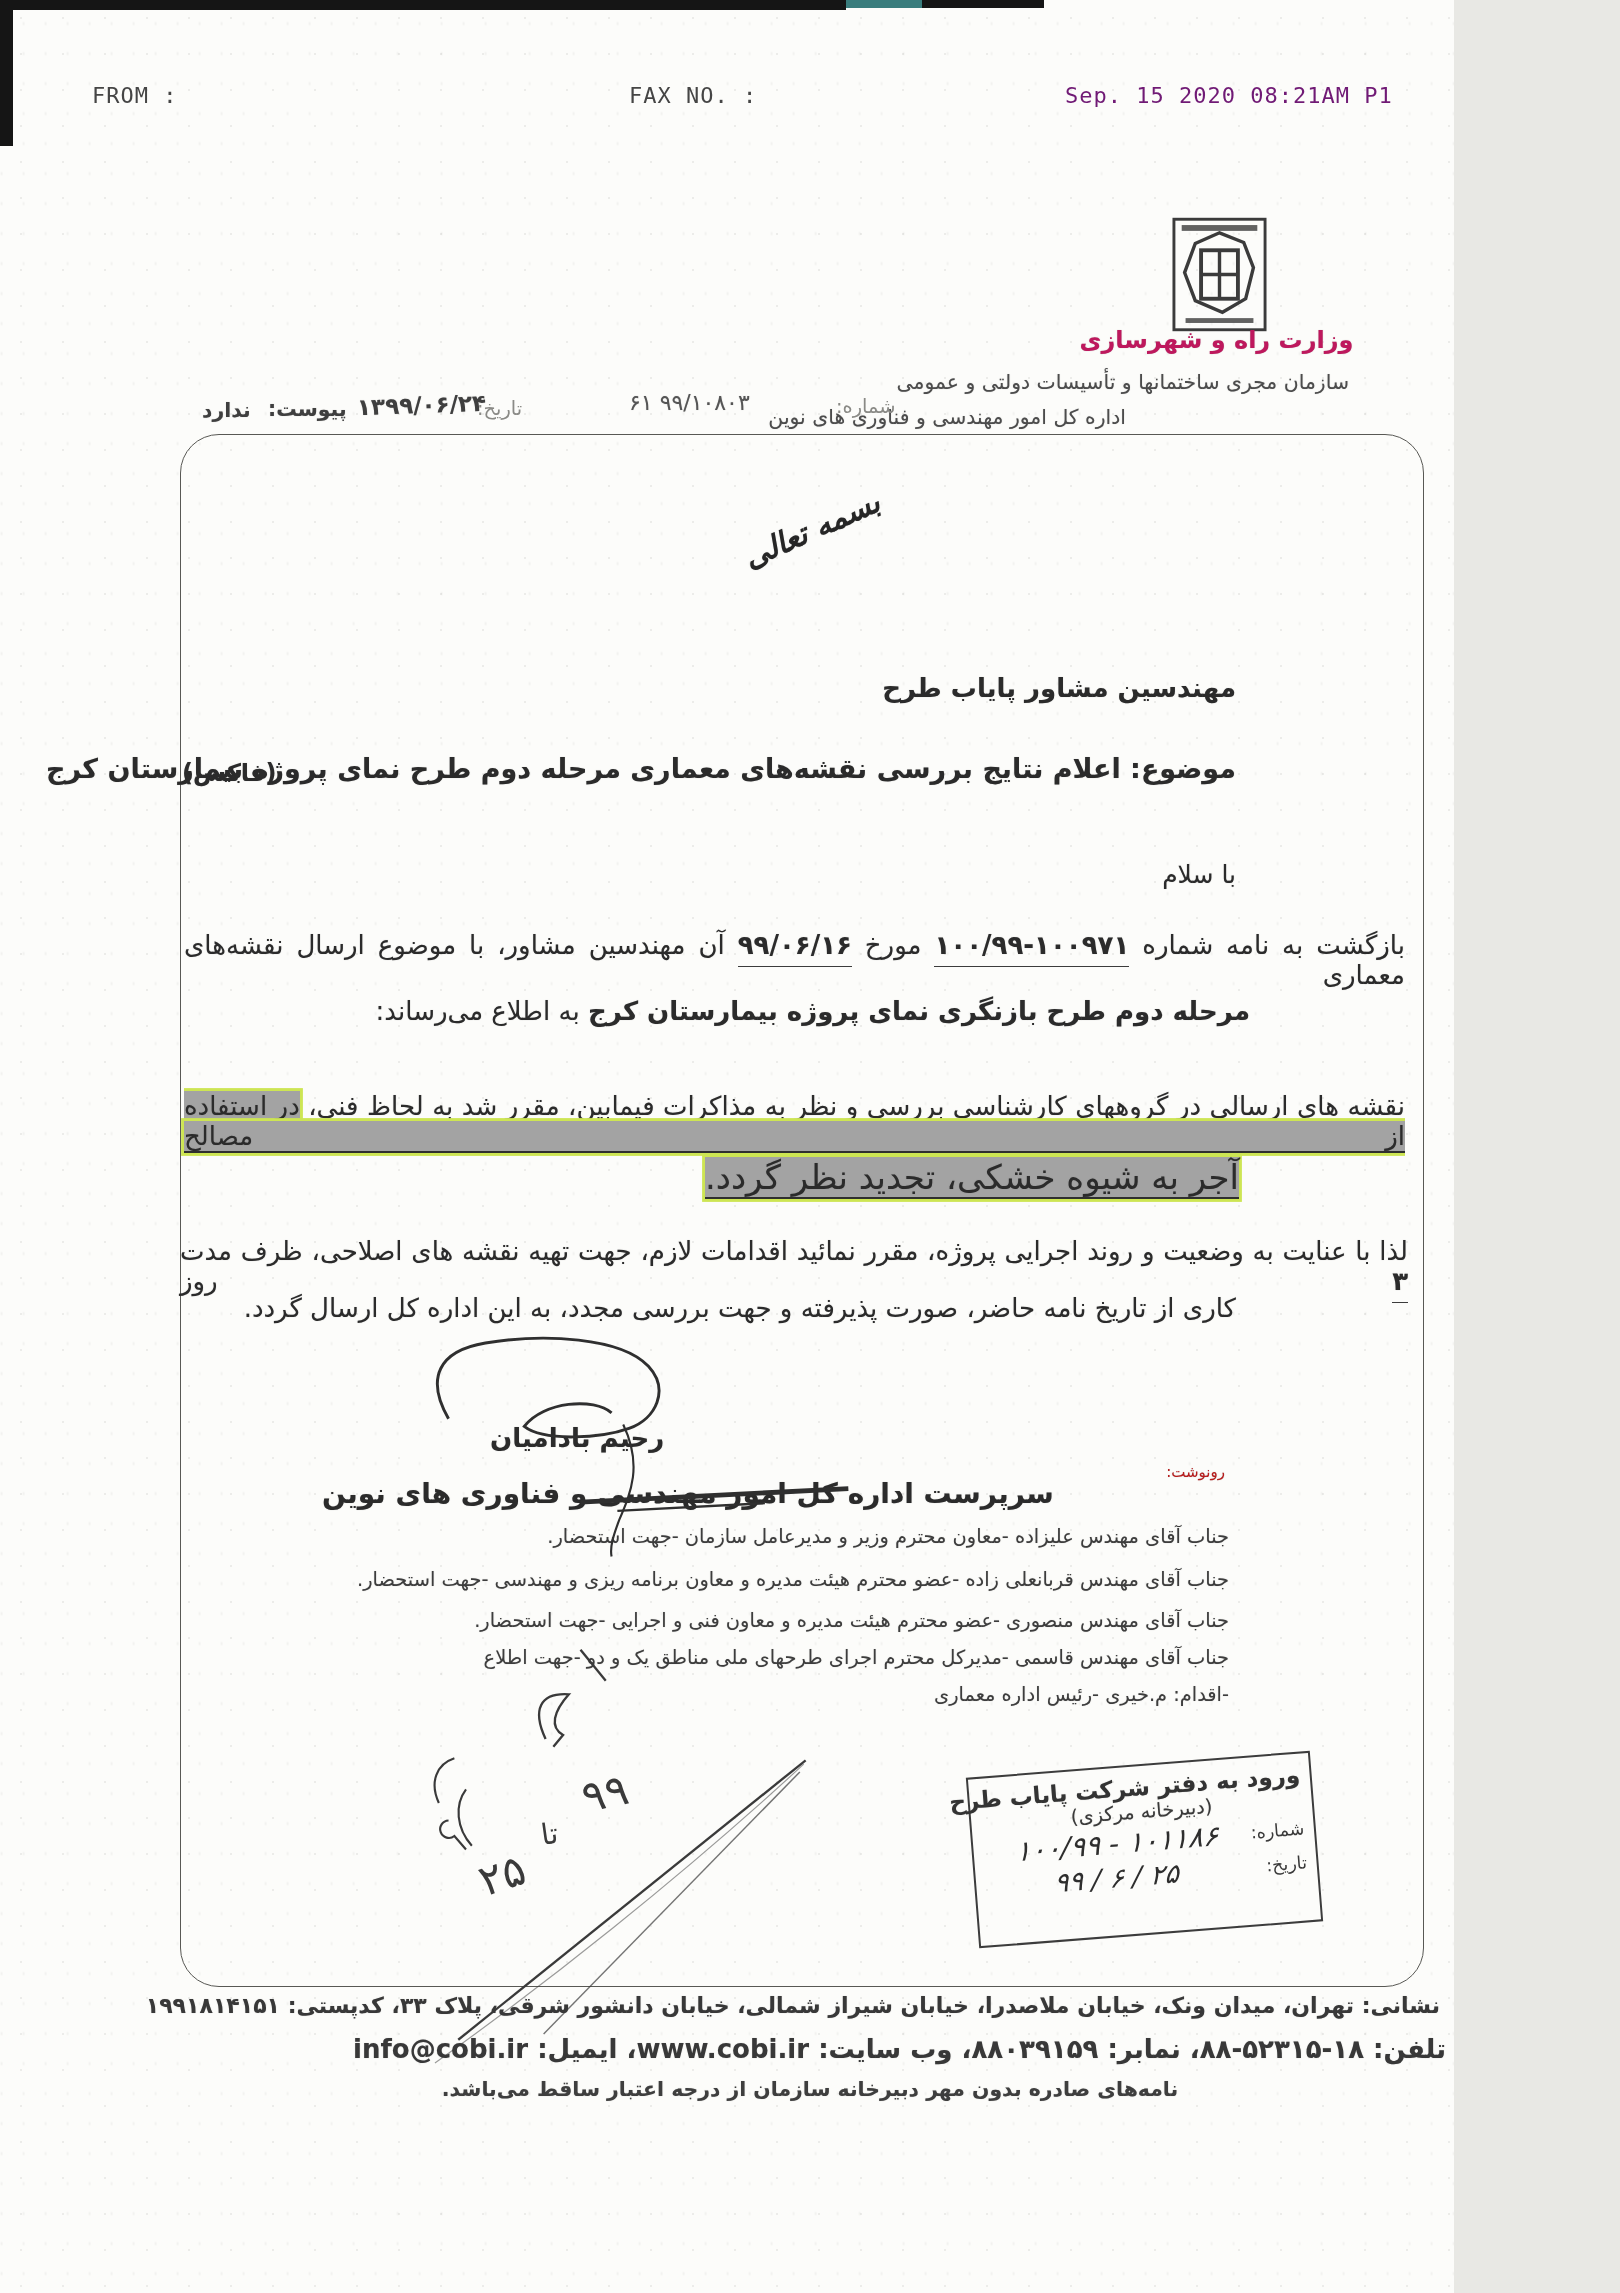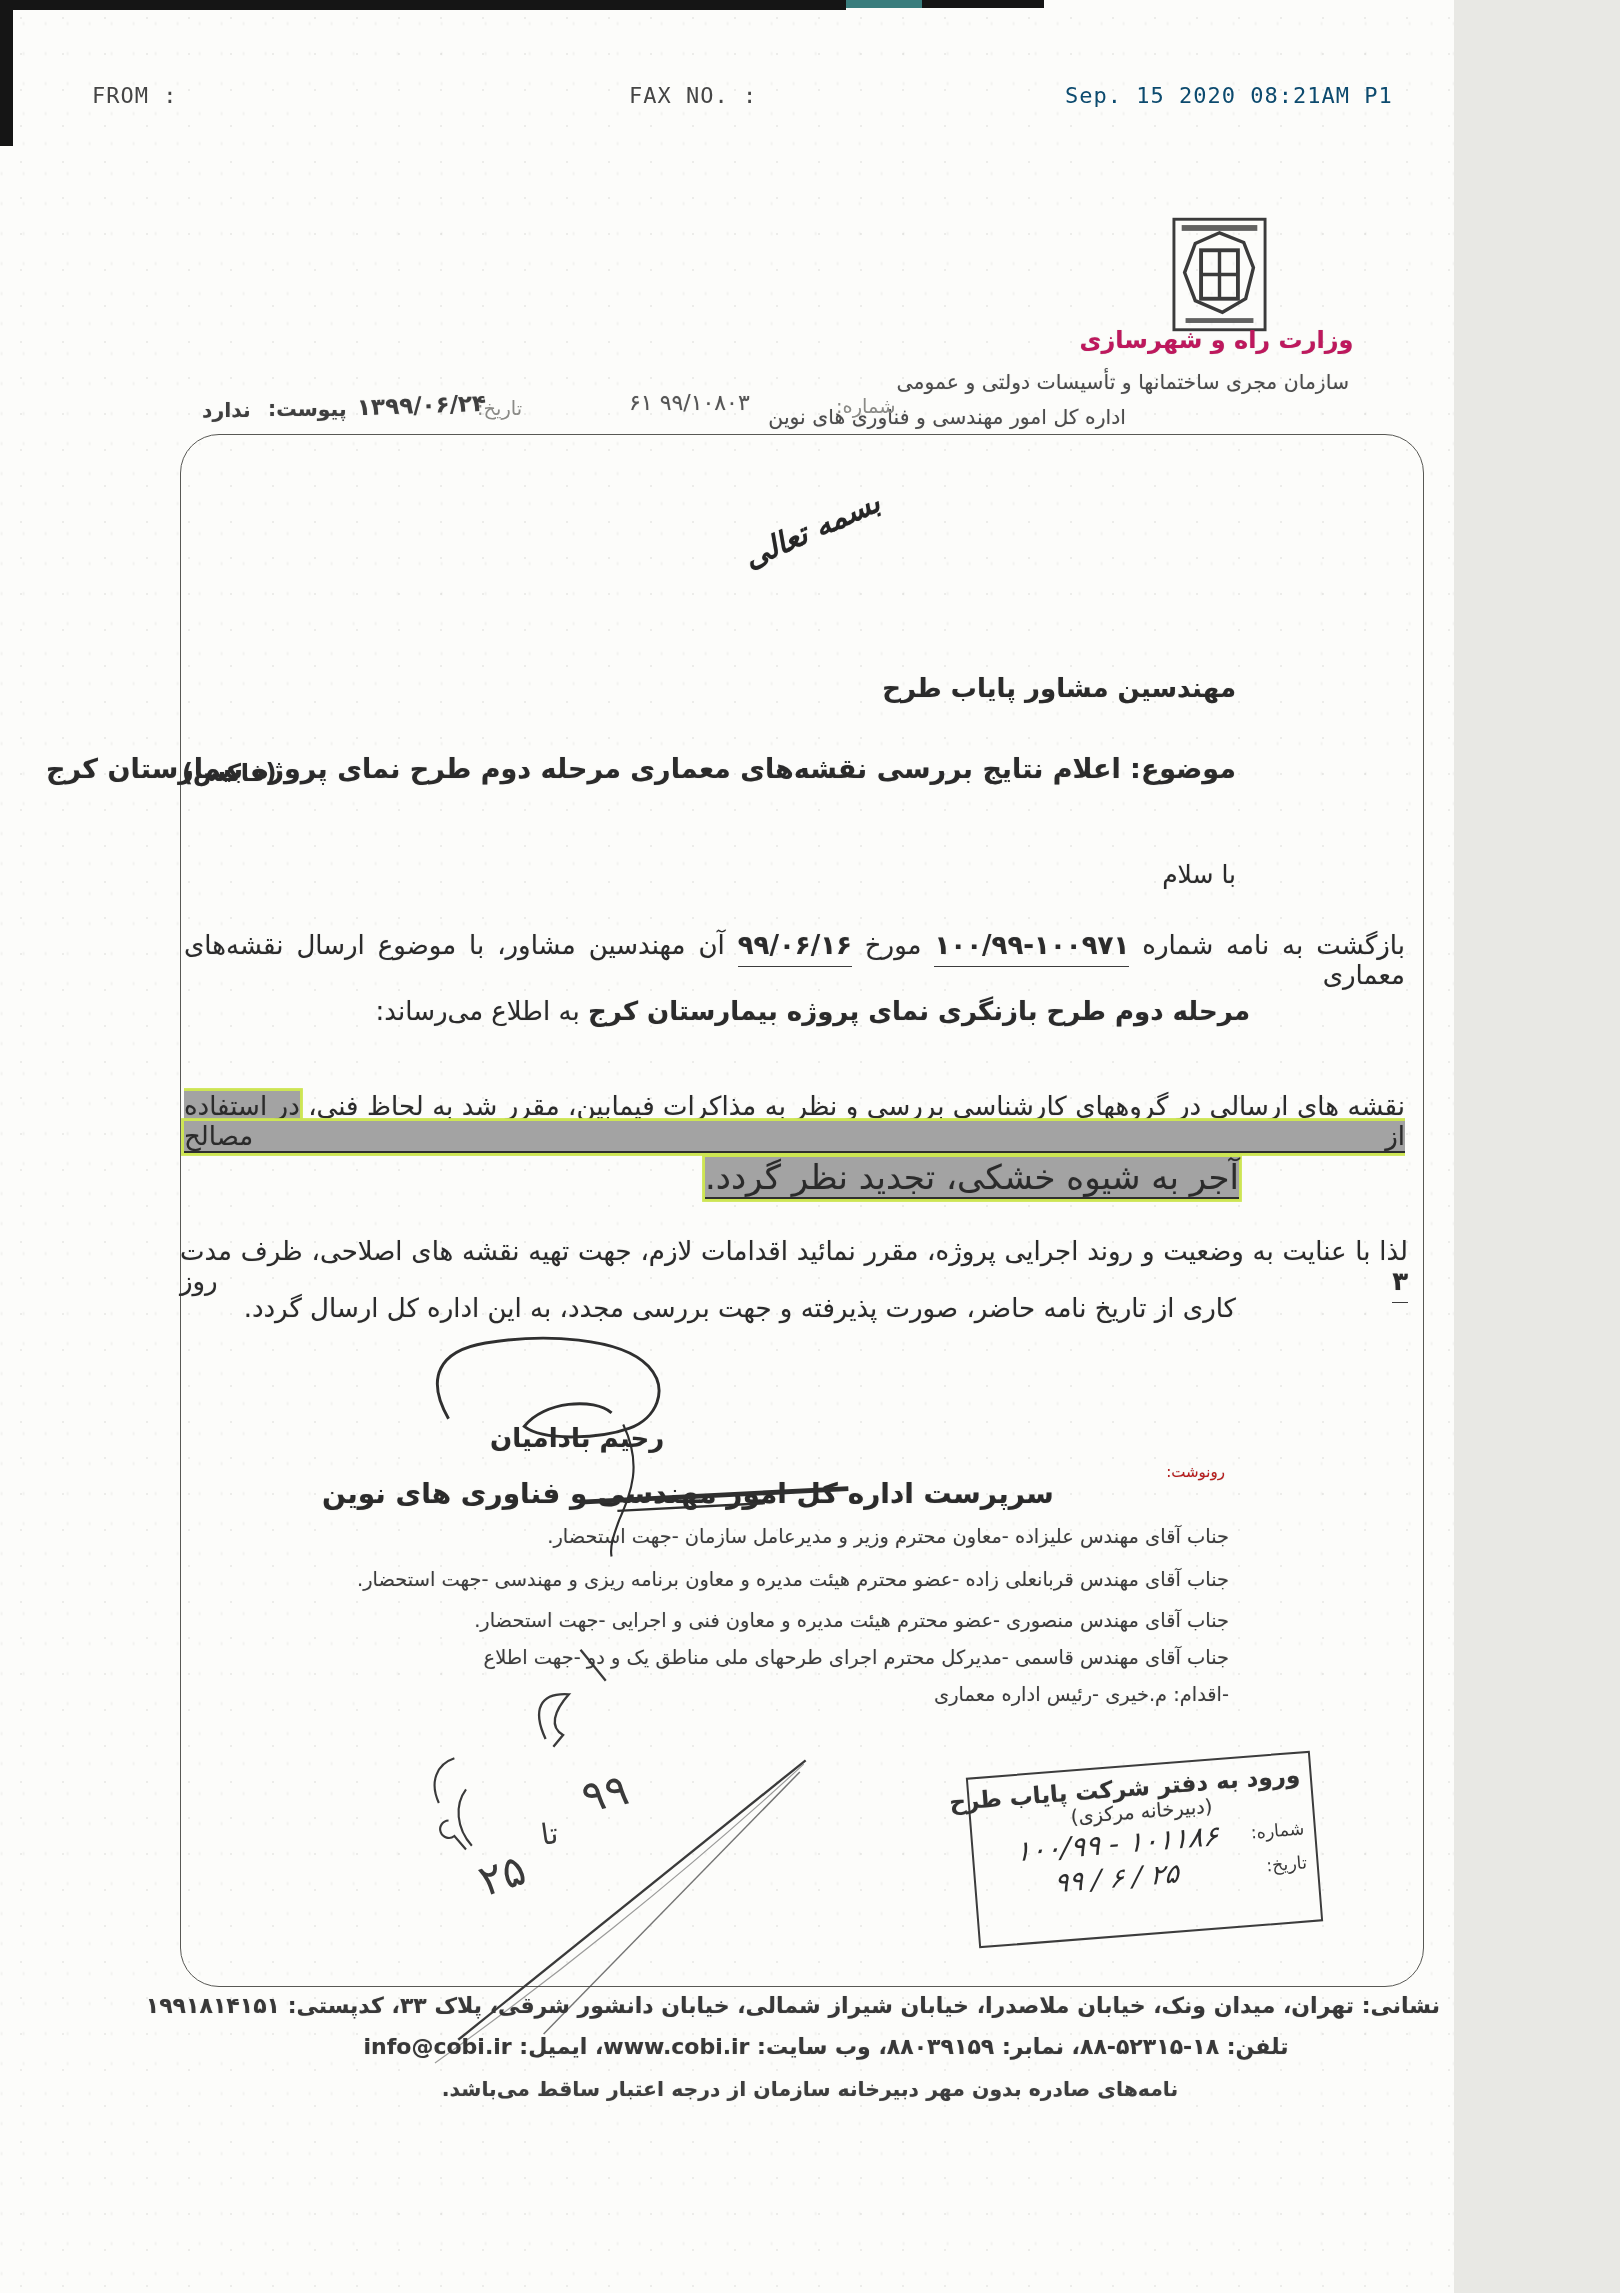--- a/index.html
+++ b/index.html
@@ -33,21 +33,21 @@
 <div class="page">
   <div class="abs noise" style="left:0;top:0;width:1621px;height:2294px;"></div>
 
   <div class="abs" style="left:0;top:0;width:846px;height:9.7px;background:#151515;"></div>
   <div class="abs" style="left:846px;top:0;width:76px;height:7.8px;background:#3a7d7d;"></div>
   <div class="abs" style="left:922px;top:0;width:122px;height:7.8px;background:#151515;"></div>
   <div class="abs" style="left:0;top:0;width:12.6px;height:146px;background:#151515;"></div>
 
   <div class="abs mono" style="left:92px;top:83px;font-size:22px;color:#454545;letter-spacing:1px;">FROM :</div>
   <div class="abs mono" style="left:629px;top:83px;font-size:22px;color:#454545;letter-spacing:1px;">FAX NO. :</div>
-  <div class="abs mono" style="left:1065px;top:83px;font-size:22px;color:#0c4a6e;letter-spacing:1px;">Sep. 15 2020 08:21AM  P1</div>
+  <div class="abs mono" style="left:1065px;top:83px;font-size:22px;color:#701a75;letter-spacing:1px;">Sep. 15 2020 08:21AM  P1</div>
 
   <div class="abs" style="left:1172px;top:217px;width:95px;height:115px;">
     <svg width="95" height="115" viewBox="0 0 98 118">
       <rect x="2" y="2" width="94" height="114" fill="none" stroke="#3b3b3b" stroke-width="3"></rect>
       <rect x="10" y="8" width="78" height="6" fill="#3b3b3b" opacity=".8"></rect>
       <rect x="14" y="104" width="70" height="5" fill="#3b3b3b" opacity=".8"></rect>
       <polygon points="49,16 74,26 84,52 76,84 52,98 24,86 13,57 24,27" fill="none" stroke="#3b3b3b" stroke-width="3.5"></polygon>
       <rect x="30" y="34" width="38" height="50" fill="none" stroke="#3b3b3b" stroke-width="4"></rect>
       <line x1="49" y1="34" x2="49" y2="84" stroke="#3b3b3b" stroke-width="3.5"></line>
       <line x1="30" y1="59" x2="68" y2="59" stroke="#3b3b3b" stroke-width="3.5"></line>
@@ -120,16 +120,16 @@
       <span class="nw" style="font-size:17.5px;color:#3a3a3a;">شماره:</span>
       <span class="ltr nw hand" style="font-size:28px;margin:0 auto;">۱۰۰/۹۹ - ۱۰۱۱۸۶</span>
     </div>
     <div class="stamp-row">
       <span class="nw" style="font-size:17.5px;color:#3a3a3a;">تاریخ:</span>
       <span class="ltr nw hand" style="font-size:27px;margin:0 auto 0 68px;">۹۹ / ۶ / ۲۵</span>
     </div>
   </div>
 
   <div class="abs rtl nw bold fx" style="left:180px;top:1993px;width:1260px;text-align:center;font-size:22px;color:#383838;">نشانی: تهران، میدان ونک، خیابان ملاصدرا، خیابان شیراز شمالی، خیابان دانشور شرقی، پلاک ۳۳، کدپستی: ۱۹۹۱۸۱۴۱۵۱</div>
-  <div class="abs rtl nw bold fx" style="left:196px;top:2034px;width:1260px;text-align:center;font-size:22px;color:#383838;"><span>تلفن: </span><span class="ltr">۸۸-۵۲۳۱۵-۱۸</span><span>، نمابر: </span><span class="ltr">۸۸۰۳۹۱۵۹</span><span>، وب سایت: </span><span class="ltr">www.cobi.ir</span><span>، ایمیل: </span><span class="ltr">info@cobi.ir</span></div>
+  <div class="abs rtl nw bold fx" style="left:186px;top:2034px;width:1260px;font-size:26px;color:#383838;"><span>تلفن: </span><span class="ltr">۸۸-۵۲۳۱۵-۱۸</span><span>، نمابر: </span><span class="ltr">۸۸۰۳۹۱۵۹</span><span>، وب سایت: </span><span class="ltr">www.cobi.ir</span><span>، ایمیل: </span><span class="ltr">info@cobi.ir</span></div>
   <div class="abs rtl nw bold fx" style="left:180px;top:2077px;width:1260px;text-align:center;font-size:20.4px;color:#3e3e3e;">نامه‌های صادره بدون مهر دبیرخانه سازمان از درجه اعتبار ساقط می‌باشد.</div>
 </div>
 
 
 </body></html>

